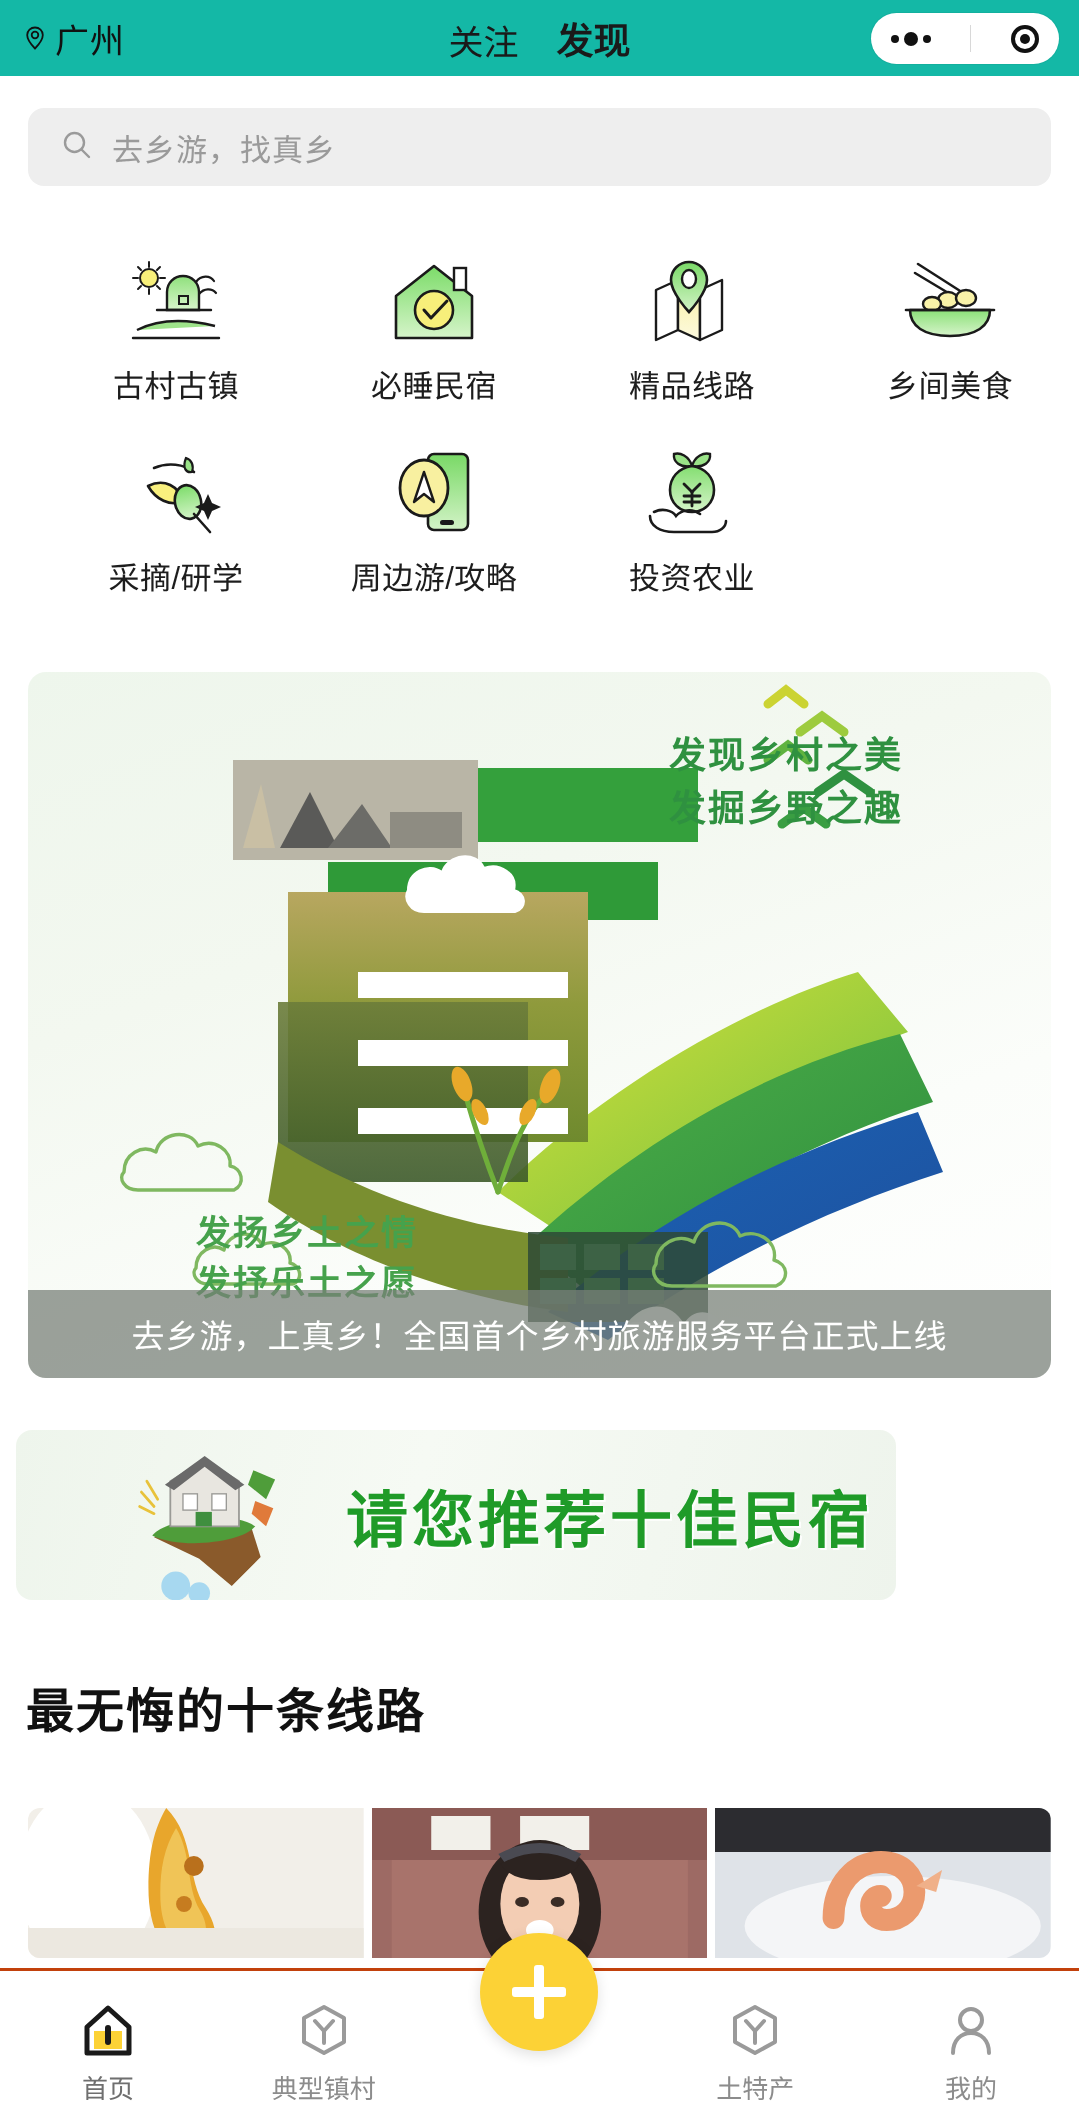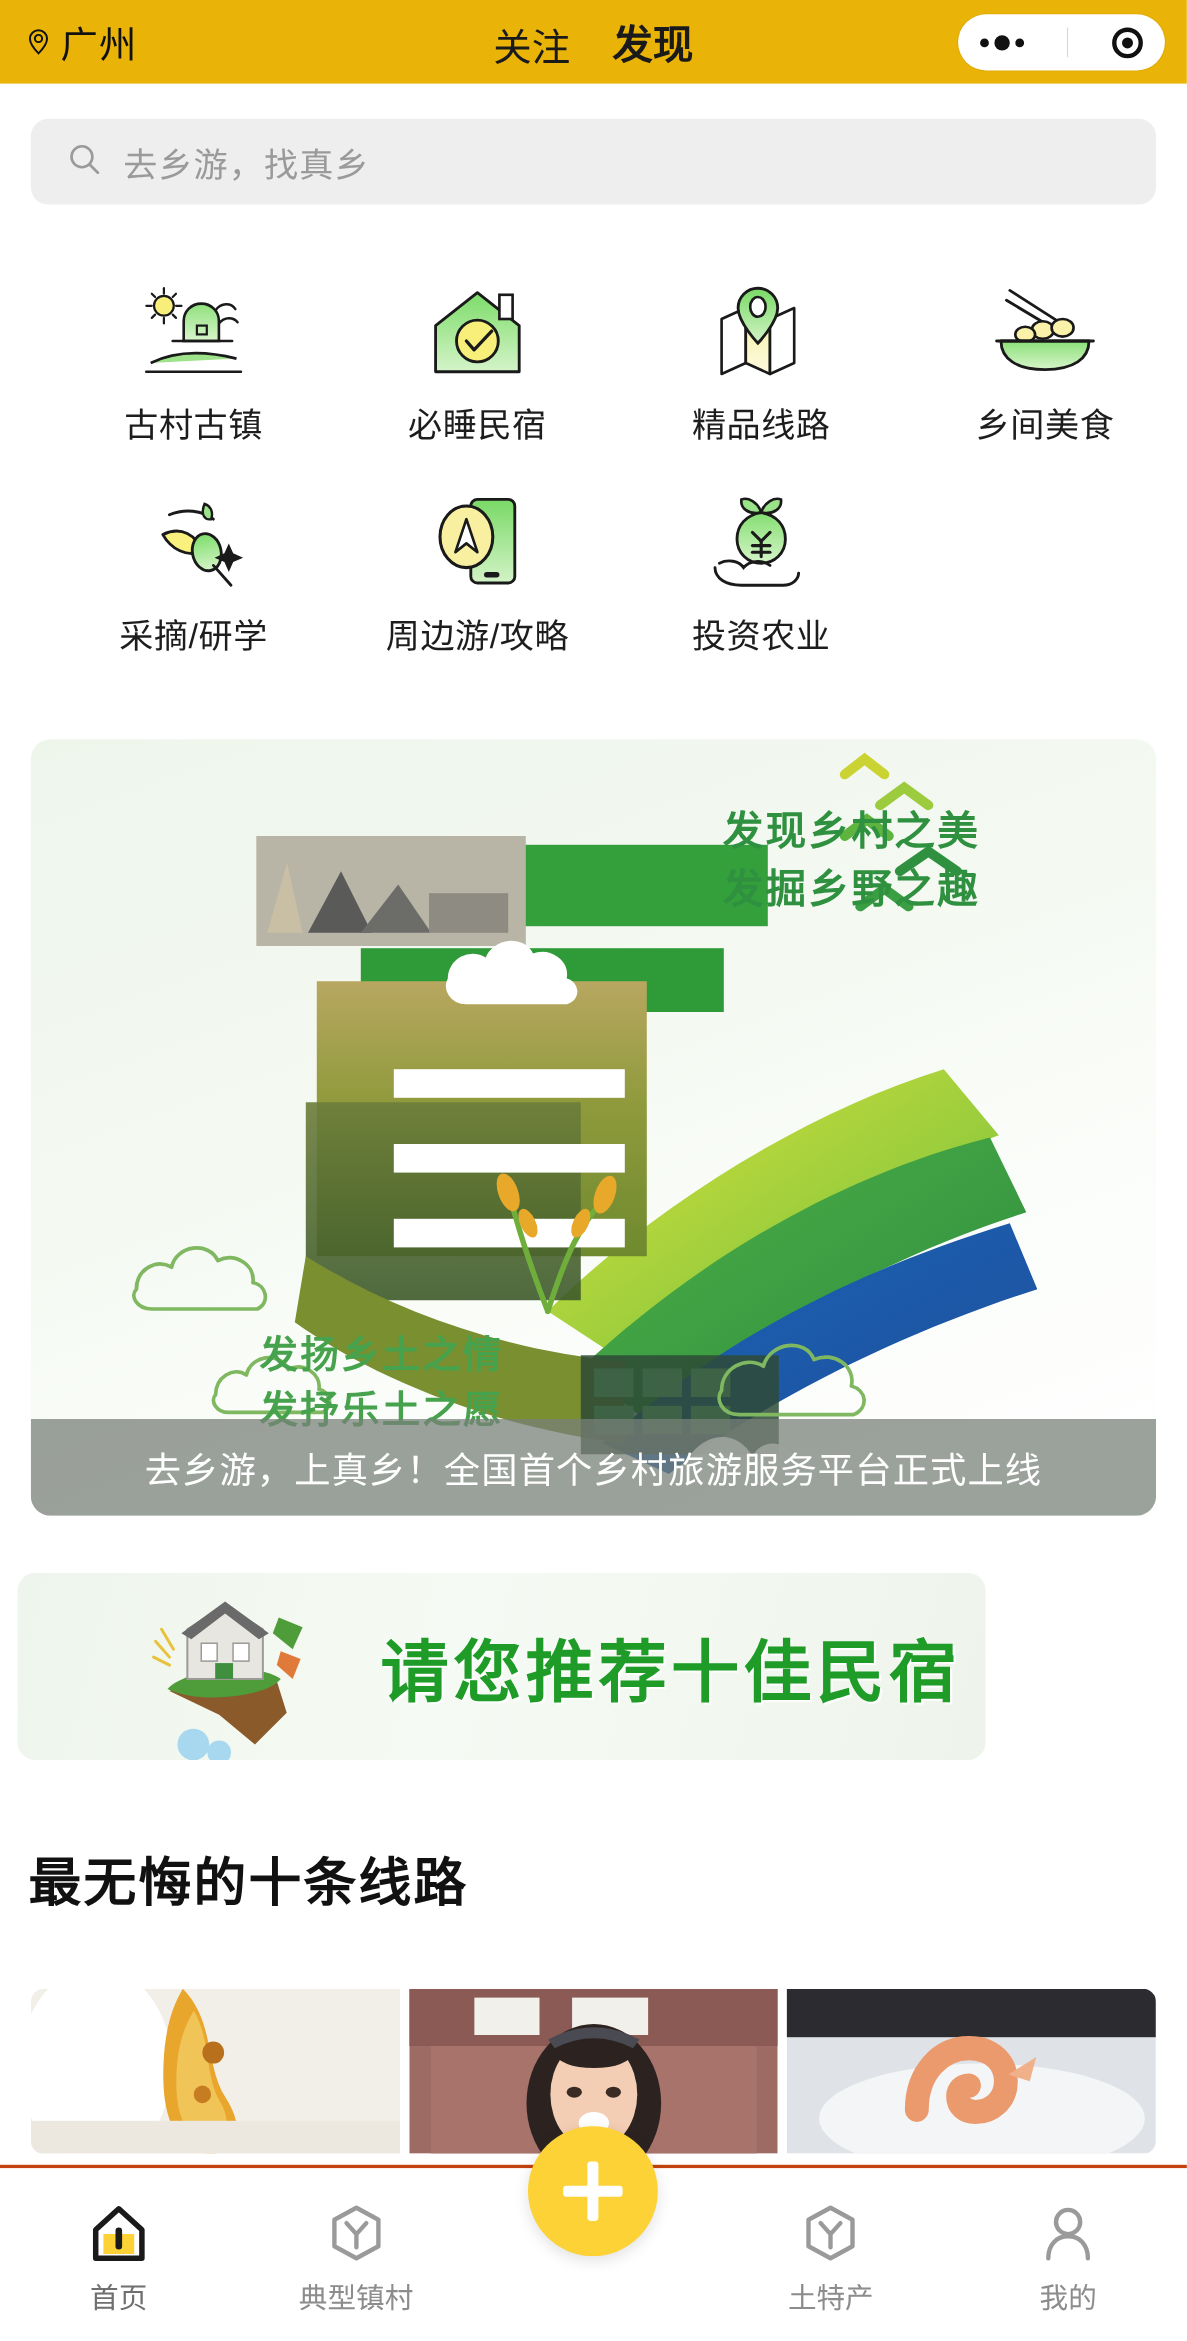--- a/index.html
+++ b/index.html
@@ -7,21 +7,21 @@
   html, body {
     width: 1079px; height: 2128px;
     font-family: "Liberation Sans", "DejaVu Sans", sans-serif;
     background: #ffffff; overflow: hidden;
   }
   #app { position: relative; width: 1079px; height: 2128px; background:#fff; }
 
   
   .header {
     position: absolute; top:0; left:0; width:1079px; height:76px;
-    background:#eab308; display:flex; align-items:center;
+    background:#14b8a6; display:flex; align-items:center;
   }
   .loc { display:flex; align-items:center; gap:7px; margin-left:22px; }
   .pin-ic { width:26px; height:26px; position:relative; }
   .pin-ic svg { display:block; }
   .loc-name { font-size:34px; color:#111; letter-spacing:1px; }
   .nav-tabs {
     position:absolute; left:50%; transform:translateX(-50%);
     display:flex; align-items:flex-end; gap:38px;
   }
   .tab { font-size:35px; color:#1a1a1a; }
@@ -59,23 +59,23 @@
   }
   .grid-ico { width:112px; height:96px; display:flex; align-items:center; justify-content:center; }
   .grid-lbl { font-size:31px; color:#1d1d1d; letter-spacing:.5px; white-space:nowrap; }
 
   
   .banner {
     position:absolute; top:672px; left:28px; width:1023px; height:706px;
     border-radius:18px; overflow:hidden;
     background:linear-gradient(160deg,#eef6ec 0%,#f3f8f0 35%,#fbfdfa 70%,#ffffff 100%);
   }
-  .bn-head { position:absolute; right:160px; top:58px; text-align:right; line-height:1.42; }
+  .bn-head { position:absolute; right:148px; top:58px; text-align:right; line-height:1.42; }
   .bn-head div { font-size:37px; color:#2f9140; font-weight:bold; letter-spacing:2px; }
-  .bn-foot { position:absolute; left:168px; top:536px; line-height:1.42;margin-left:40px; }
+  .bn-foot { position:absolute; left:168px; top:536px; line-height:1.42; }
   .bn-foot div { font-size:35px; color:#46a24c; font-weight:bold; letter-spacing:2px; }
   .bn-cap {
     position:absolute; left:0; bottom:0; width:100%; height:88px;
     background:rgba(120,128,120,.74);
     display:flex; align-items:center; justify-content:center;
   }
   .bn-cap-txt { font-size:33px; color:#fff; letter-spacing:1px; }
   .bn-art { position:absolute; inset:0; }
 
   

